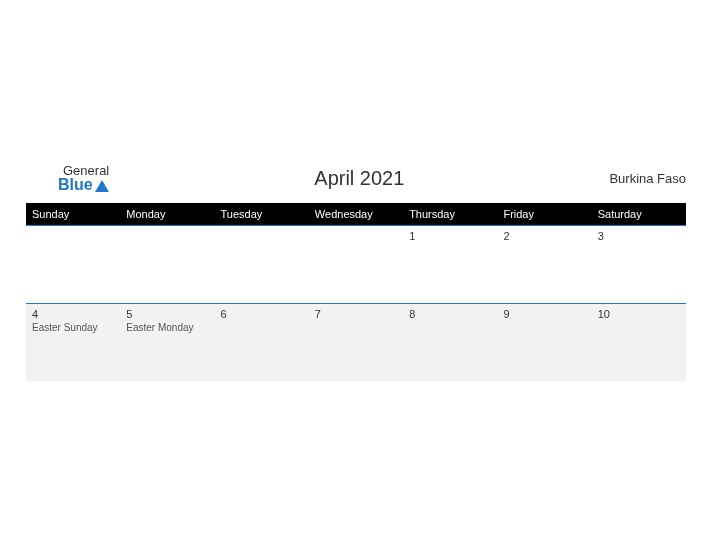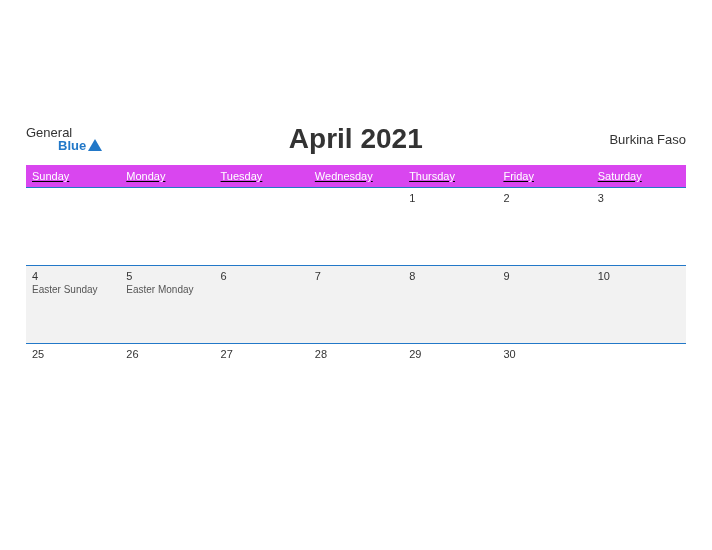--- a/index.html
+++ b/index.html
@@ -25,56 +25,56 @@
     }
     .logo {
       display: flex;
       flex-direction: column;
       line-height: 1;
     }
     .logo-general {
       font-size: 13px;
       color: #333;
       font-weight: normal;
+      margin-left: 37px;
     }
     .logo-blue {
-      font-size: 13px;
+      font-size: 16px;
       color: #2278c8;
       font-weight: bold;
       display: flex;
-      align-items: center;
+      align-items: flex-end;
       padding-left: 32px;
     }
     .logo-triangle {
       width: 0;
       height: 0;
       border-left: 7px solid transparent;
       border-right: 7px solid transparent;
       border-bottom: 12px solid #2278c8;
       display: inline-block;
       margin-left: 2px;
       margin-bottom: 1px;
     }
     .calendar-title {
-      font-size: 28px;
+      font-size: 20px;
       color: #333;
-      font-weight: bold;
+      font-weight: normal;
       text-align: center;
     }
     .country-name {
       font-size: 13px;
       color: #333;
     }
     .calendar-grid {
       width: 100%;
       border-collapse: collapse;
     }
     .calendar-grid thead tr {
-      background-color: #d946ef;
-      text-decoration: underline;
+      background-color: #000000;
     }
     .calendar-grid thead th {
       color: #fff;
       font-size: 11px;
       font-weight: normal;
       padding: 5px 6px;
       text-align: left;
       border: none;
     }
     .calendar-grid tbody tr {
@@ -172,36 +172,15 @@
           <td>
             <span class="day-number">8</span>
           </td>
           <td>
             <span class="day-number">9</span>
           </td>
           <td>
             <span class="day-number">10</span>
           </td>
         </tr>
-        <tr>
-          <td>
-            <span class="day-number">25</span>
-          </td>
-          <td>
-            <span class="day-number">26</span>
-          </td>
-          <td>
-            <span class="day-number">27</span>
-          </td>
-          <td>
-            <span class="day-number">28</span>
-          </td>
-          <td>
-            <span class="day-number">29</span>
-          </td>
-          <td>
-            <span class="day-number">30</span>
-          </td>
-          <td class="empty-cell"></td>
-        </tr>
       </tbody>
   </table>
 </div>
 
 </body></html>

